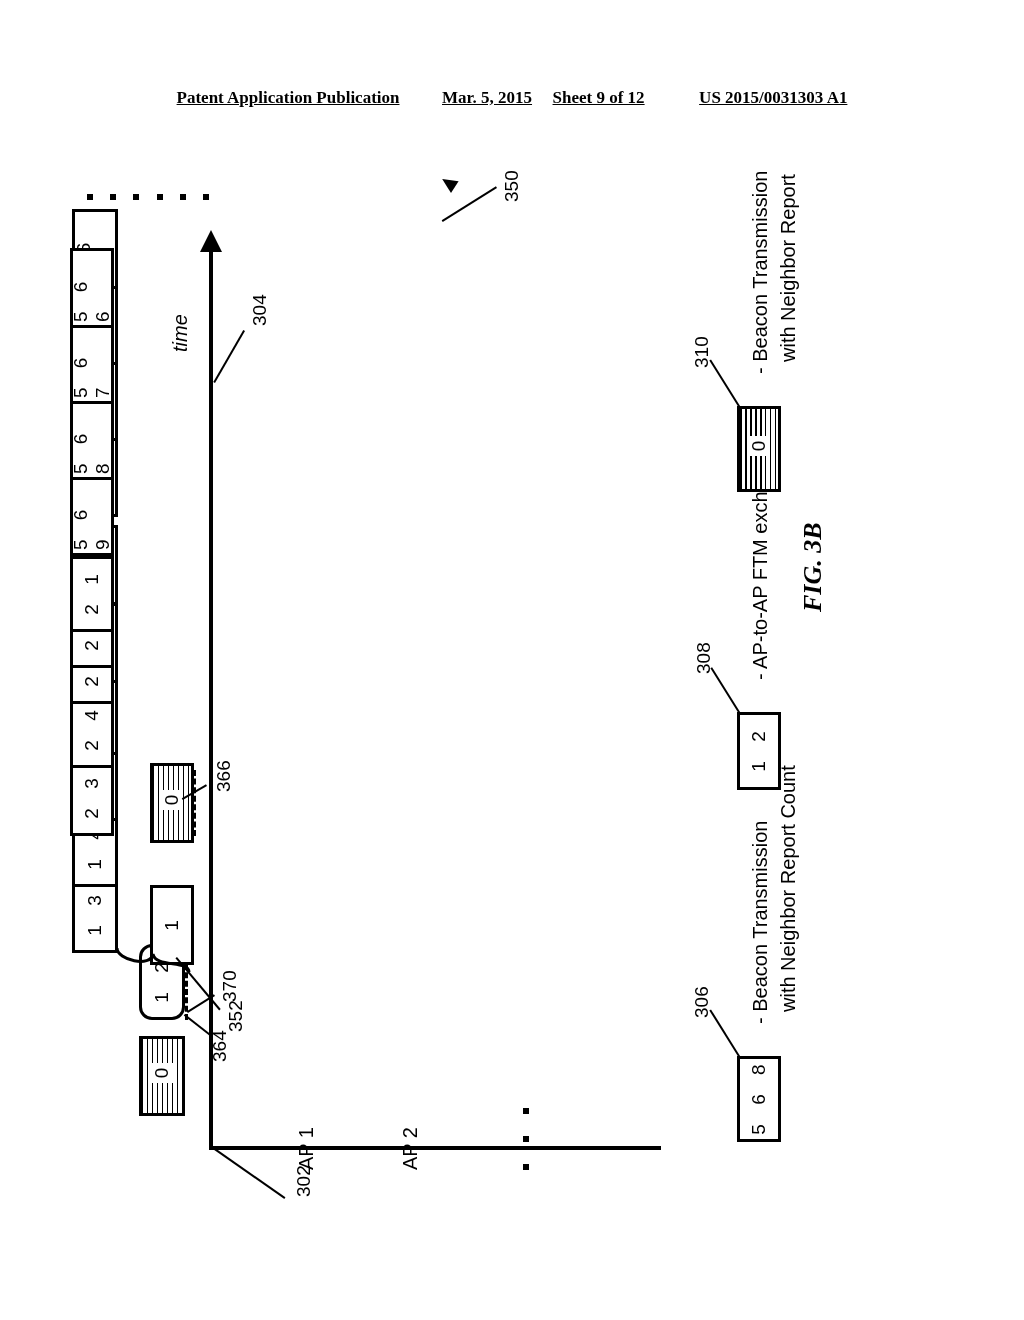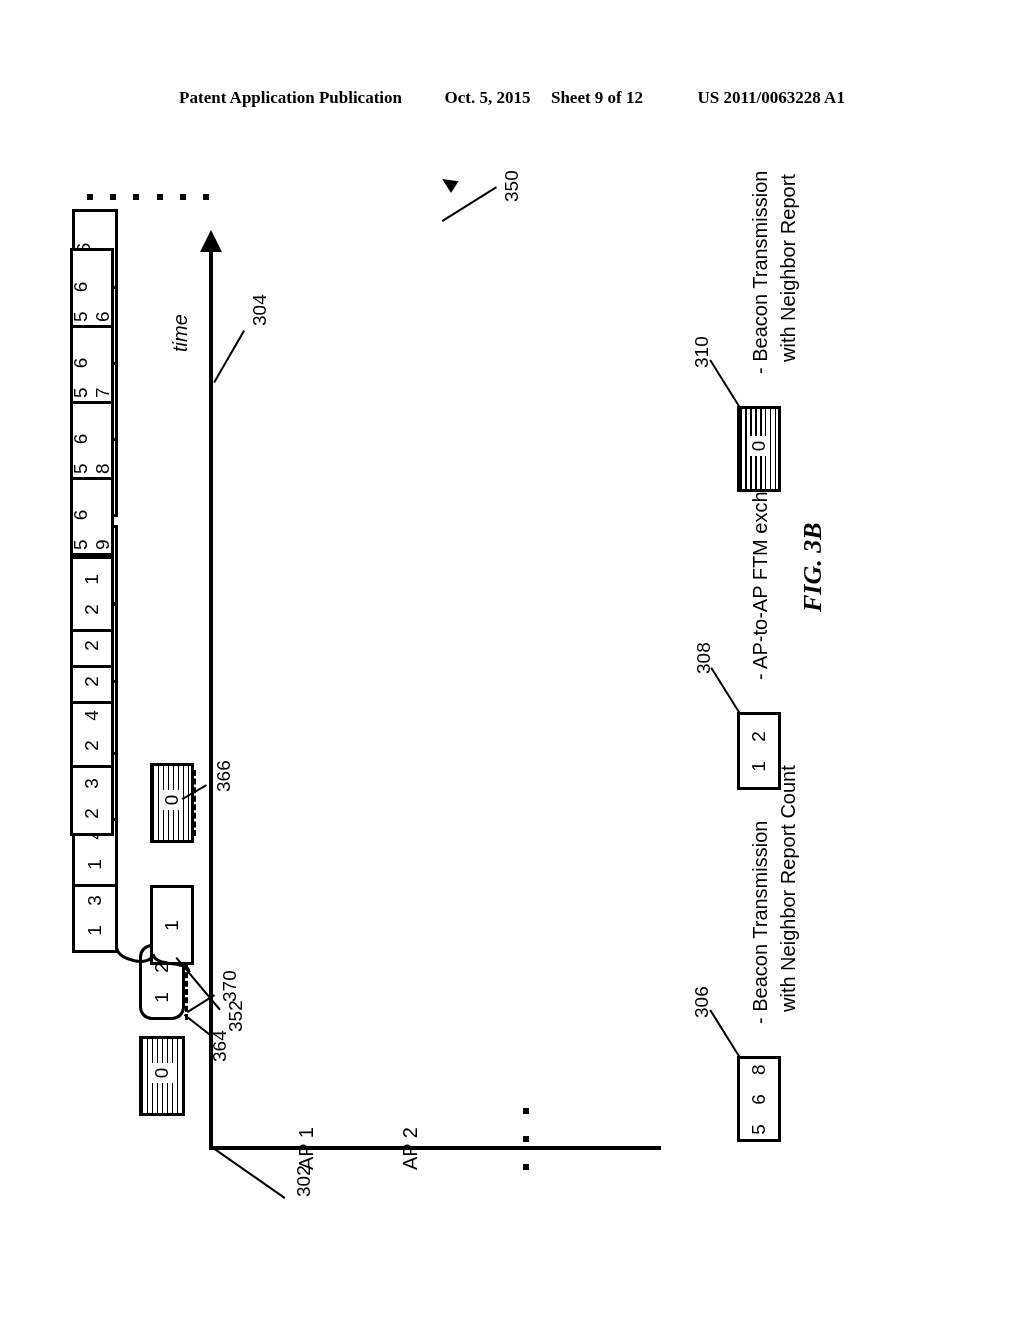--- a/index.html
+++ b/index.html
@@ -1,21 +1,21 @@
 <!DOCTYPE html>
 <html><head>
 <meta charset="utf-8">
 <style>
   html,body{margin:0;padding:0;background:#fff;}
   body{width:1024px;height:1320px;position:relative;font-family:"Liberation Sans",sans-serif;overflow:hidden;}
 
   
   #hdr{position:absolute;top:88px;left:0;width:1024px;text-align:center;
        font-family:"Liberation Serif",serif;font-weight:bold;font-size:17px;color:#000;}
-  #hdr span{display:inline-block;}
+  #hdr span{display:inline-block;text-decoration:underline;}
   .h-gap1{width:34px;}
   .h-gap2{width:46px;}
 
   
   #rotwrap{position:absolute;left:0;top:0;width:1024px;height:1320px;}
   #fig{position:absolute;width:1100px;height:830px;left:-38px;top:245px;
        transform:rotate(-90deg);transform-origin:550px 415px;}
 
   
   .axis-line{position:absolute;background:#000;}
@@ -62,25 +62,25 @@
 
   #figlabel{position:absolute;font-family:"Liberation Serif",serif;
      font-style:italic;font-weight:bold;font-size:26px;color:#000;white-space:nowrap;}
 </style>
 </head>
 <body>
 
 <div id="hdr">
   <span>Patent Application Publication</span>
   <span class="h-gap1"></span>
-  <span>Oct. 5, 2015</span>
+  <span>Mar. 5, 2015</span>
   <span style="display:inline-block;width:12px;"></span>
   <span>Sheet 9 of 12</span>
   <span class="h-gap2"></span>
-  <span>US 2011/0063228 A1</span>
+  <span>US 2015/0031303 A1</span>
 </div>
 
 <div id="rotwrap">
 <div id="fig">
 
   <div class="axis-line" id="axis-h"></div>
   <div id="axis-arrow"></div>
   <div class="axis-line" id="axis-v"></div>
 
   <div class="lbl ital" style="left:858px;top:72px;">time</div>

